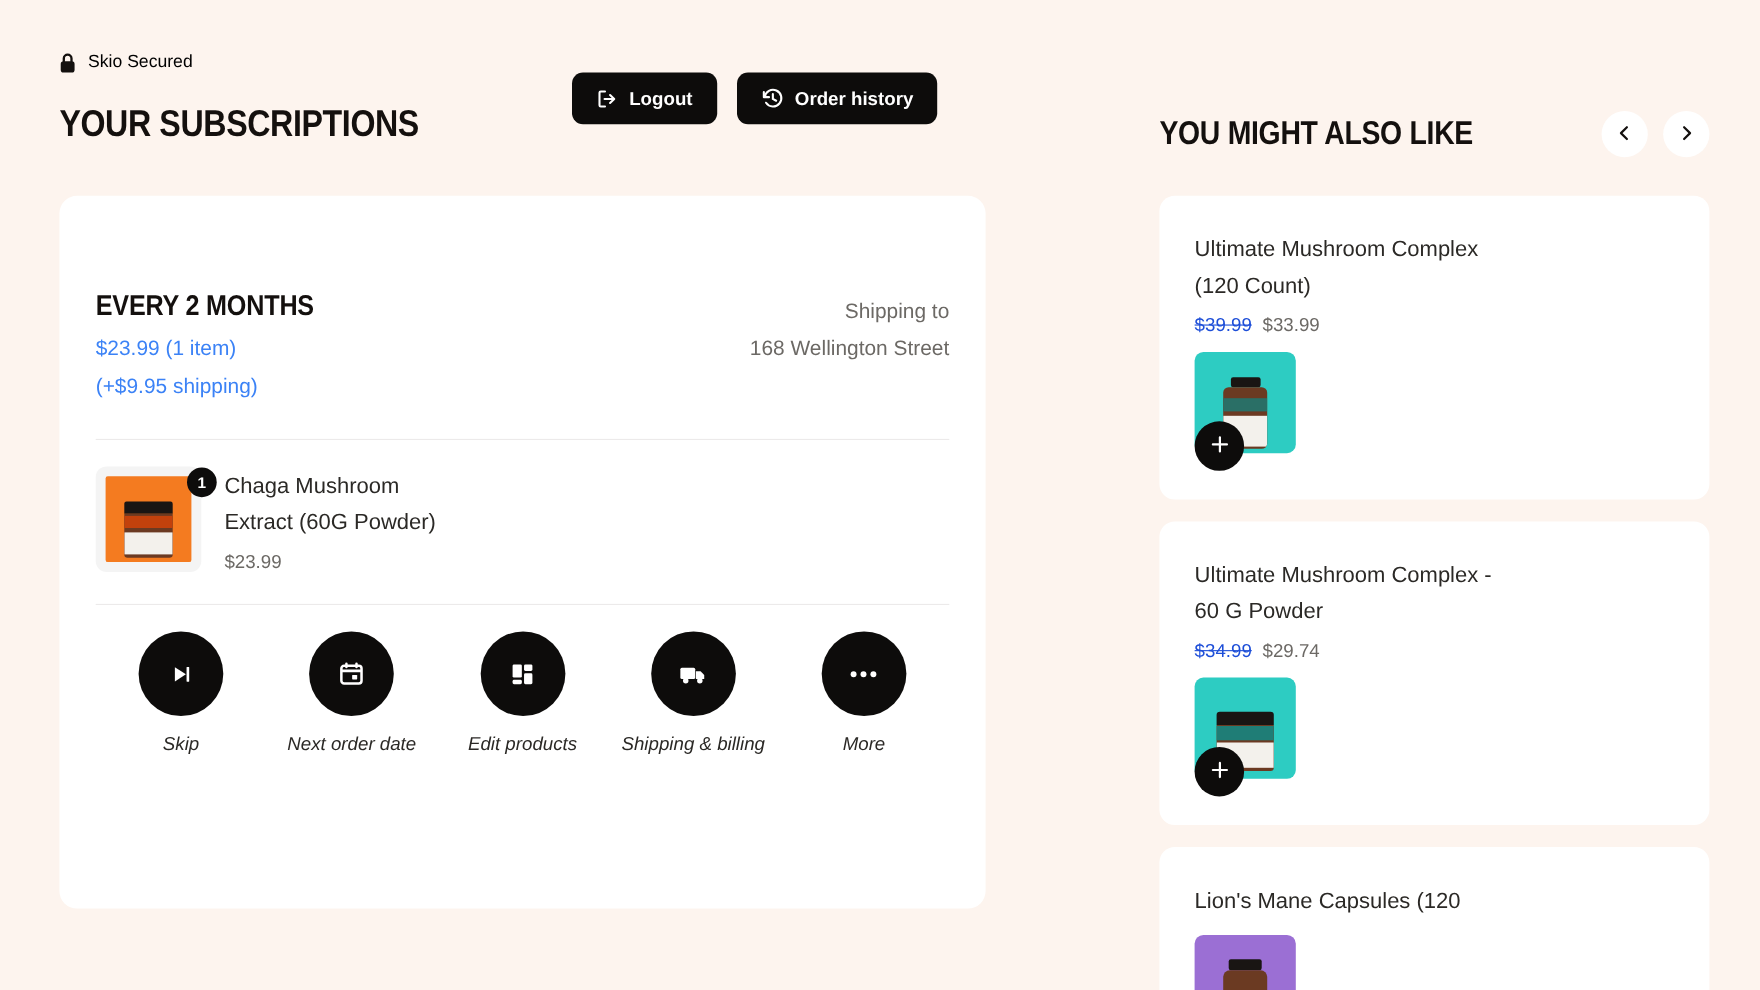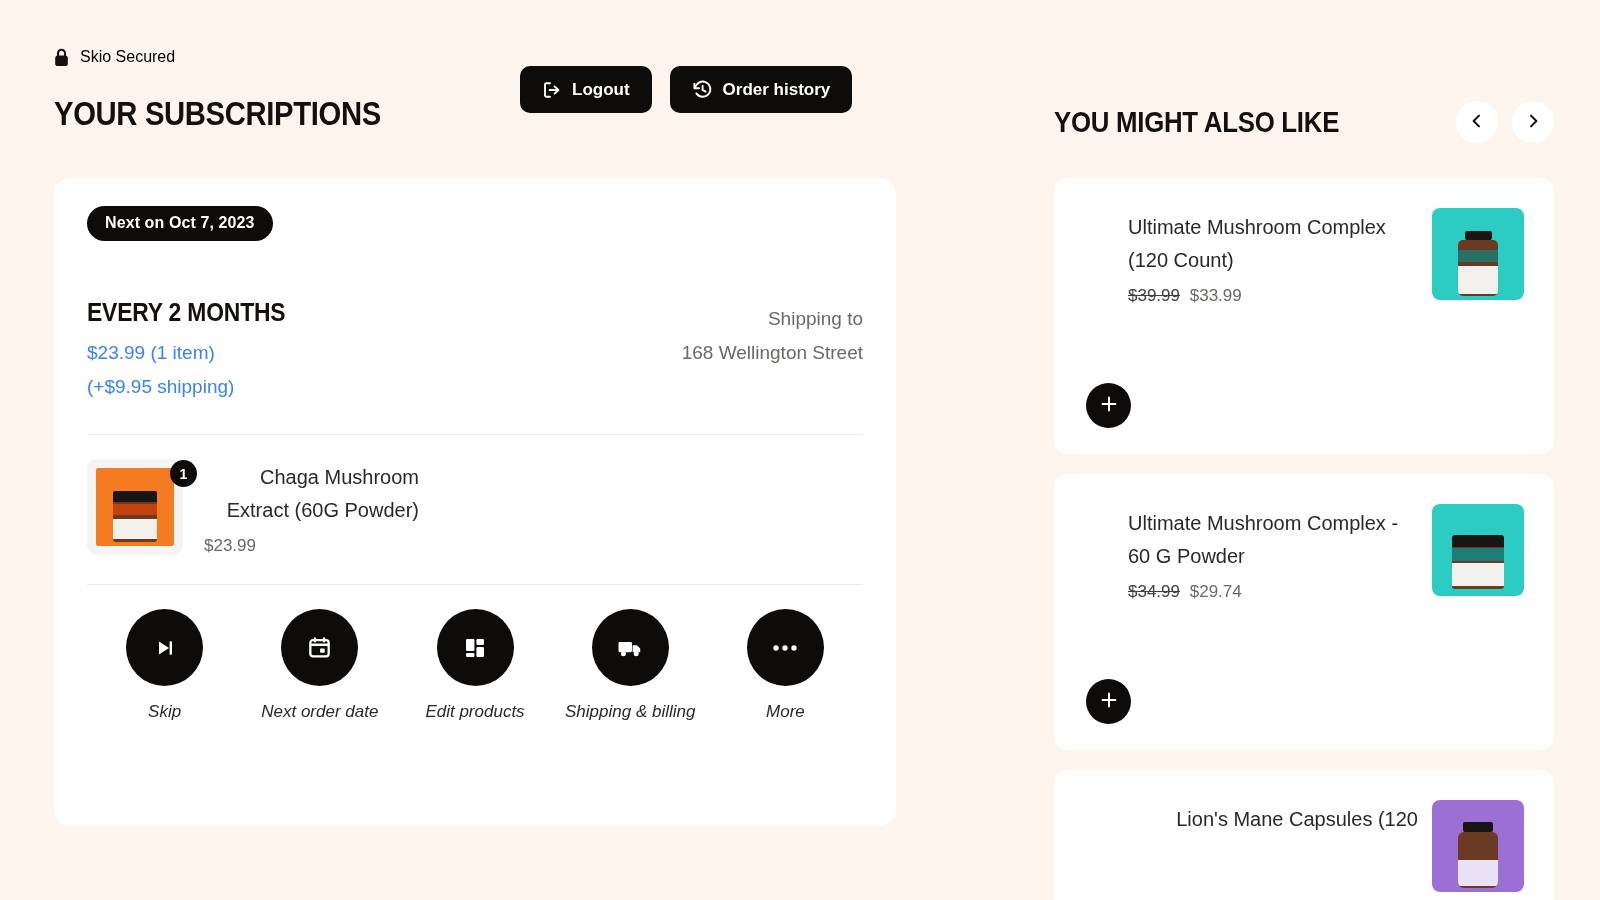--- a/index.html
+++ b/index.html
@@ -71,21 +71,21 @@
   }
   .thumb-inner { width: 78px; height: 78px; border-radius: 2px; position: relative; overflow: hidden; }
   .qty-badge {
     position: absolute; right: -14px; top: 1px;
     width: 27px; height: 27px; border-radius: 50%;
     background: #0d0c0b; color: #fff;
     font-size: 14px; font-weight: 700;
     display: flex; align-items: center; justify-content: center;
   }
   .item-info { padding-top: 2px; }
-  .item-name { font-size: 20px; color: #2b2926; line-height: 1.65; max-width: 215px; text-align: right; }
+  .item-name { font-size: 20px; color: #2b2926; line-height: 1.65; max-width: 215px; }
   .item-price { font-size: 17px; color: #6c6965; margin-top: 9px; }
 
   .actions { display: flex; gap: 0; margin-top: 24px; font-style: italic; }
   .action { width: 166px; display: flex; flex-direction: column; align-items: center; cursor: pointer; }
   .action-circle {
     width: 77px; height: 77px; border-radius: 50%;
     background: #0d0c0b; display: flex; align-items: center; justify-content: center;
   }
   .action-label { margin-top: 16px; font-size: 17px; color: #2b2926; white-space: nowrap; }
 
@@ -108,25 +108,25 @@
   .nav-btn {
     width: 42px; height: 42px; border-radius: 50%;
     background: #ffffff; border: none; cursor: pointer;
     display: flex; align-items: center; justify-content: center;
   }
   .rec-list { margin-top: 28px; display: flex; flex-direction: column; gap: 20px; }
   .rec-card {
     background: #ffffff; border-radius: 14px;
     padding: 30px 30px 26px 32px; position: relative; min-height: 276px;
   }
-  .rec-top { display: flex; justify-content: flex-end; gap: 14px; }
+  .rec-top { display: flex; justify-content: space-between; gap: 14px; flex-direction: column; }
   .rec-text { padding-top: 3px; }
   .rec-name { font-size: 20px; color: #2b2926; line-height: 1.65; max-width: 290px; }
   .rec-prices { margin-top: 9px; font-size: 17px; }
-  .rec-old { color: #404040; text-decoration: line-through; }
+  .rec-old { color: #1d4ed8; text-decoration: line-through; }
   .rec-new { color: #57545033; color: #6c6965; margin-left: 5px; }
   .rec-img {
     width: 92px; height: 92px; flex: 0 0 92px; border-radius: 8px;
     position: relative; overflow: hidden;
   }
   .add-btn {
     position: absolute; left: 32px; bottom: 26px;
     width: 45px; height: 45px; border-radius: 50%;
     background: #0d0c0b; border: none; cursor: pointer;
     display: flex; align-items: center; justify-content: center;
@@ -145,21 +145,20 @@
           <path d="M4 8V5.2A3.5 3.5 0 0 1 11 5.2V8" stroke="#14100e" stroke-width="2.1" stroke-linecap="round"></path>
           <rect x="1.2" y="7.6" width="12.6" height="10.4" rx="2.6" fill="#14100e"></rect>
         </svg>
       </span>
       <span>Skio Secured</span>
     </div>
 
     <div class="headline">Your Subscriptions</div>
 
     <div class="sub-card">
-      <div class="next-chip">Next on Oct 7, 2023</div>
 
       <div class="plan-row">
         <div>
           <div class="plan-title">Every 2 months</div>
           <div class="plan-sub">
             <div>$23.99 (1 item)</div>
             <div>(+$9.95 shipping)</div>
           </div>
         </div>
         <div class="ship-block">

